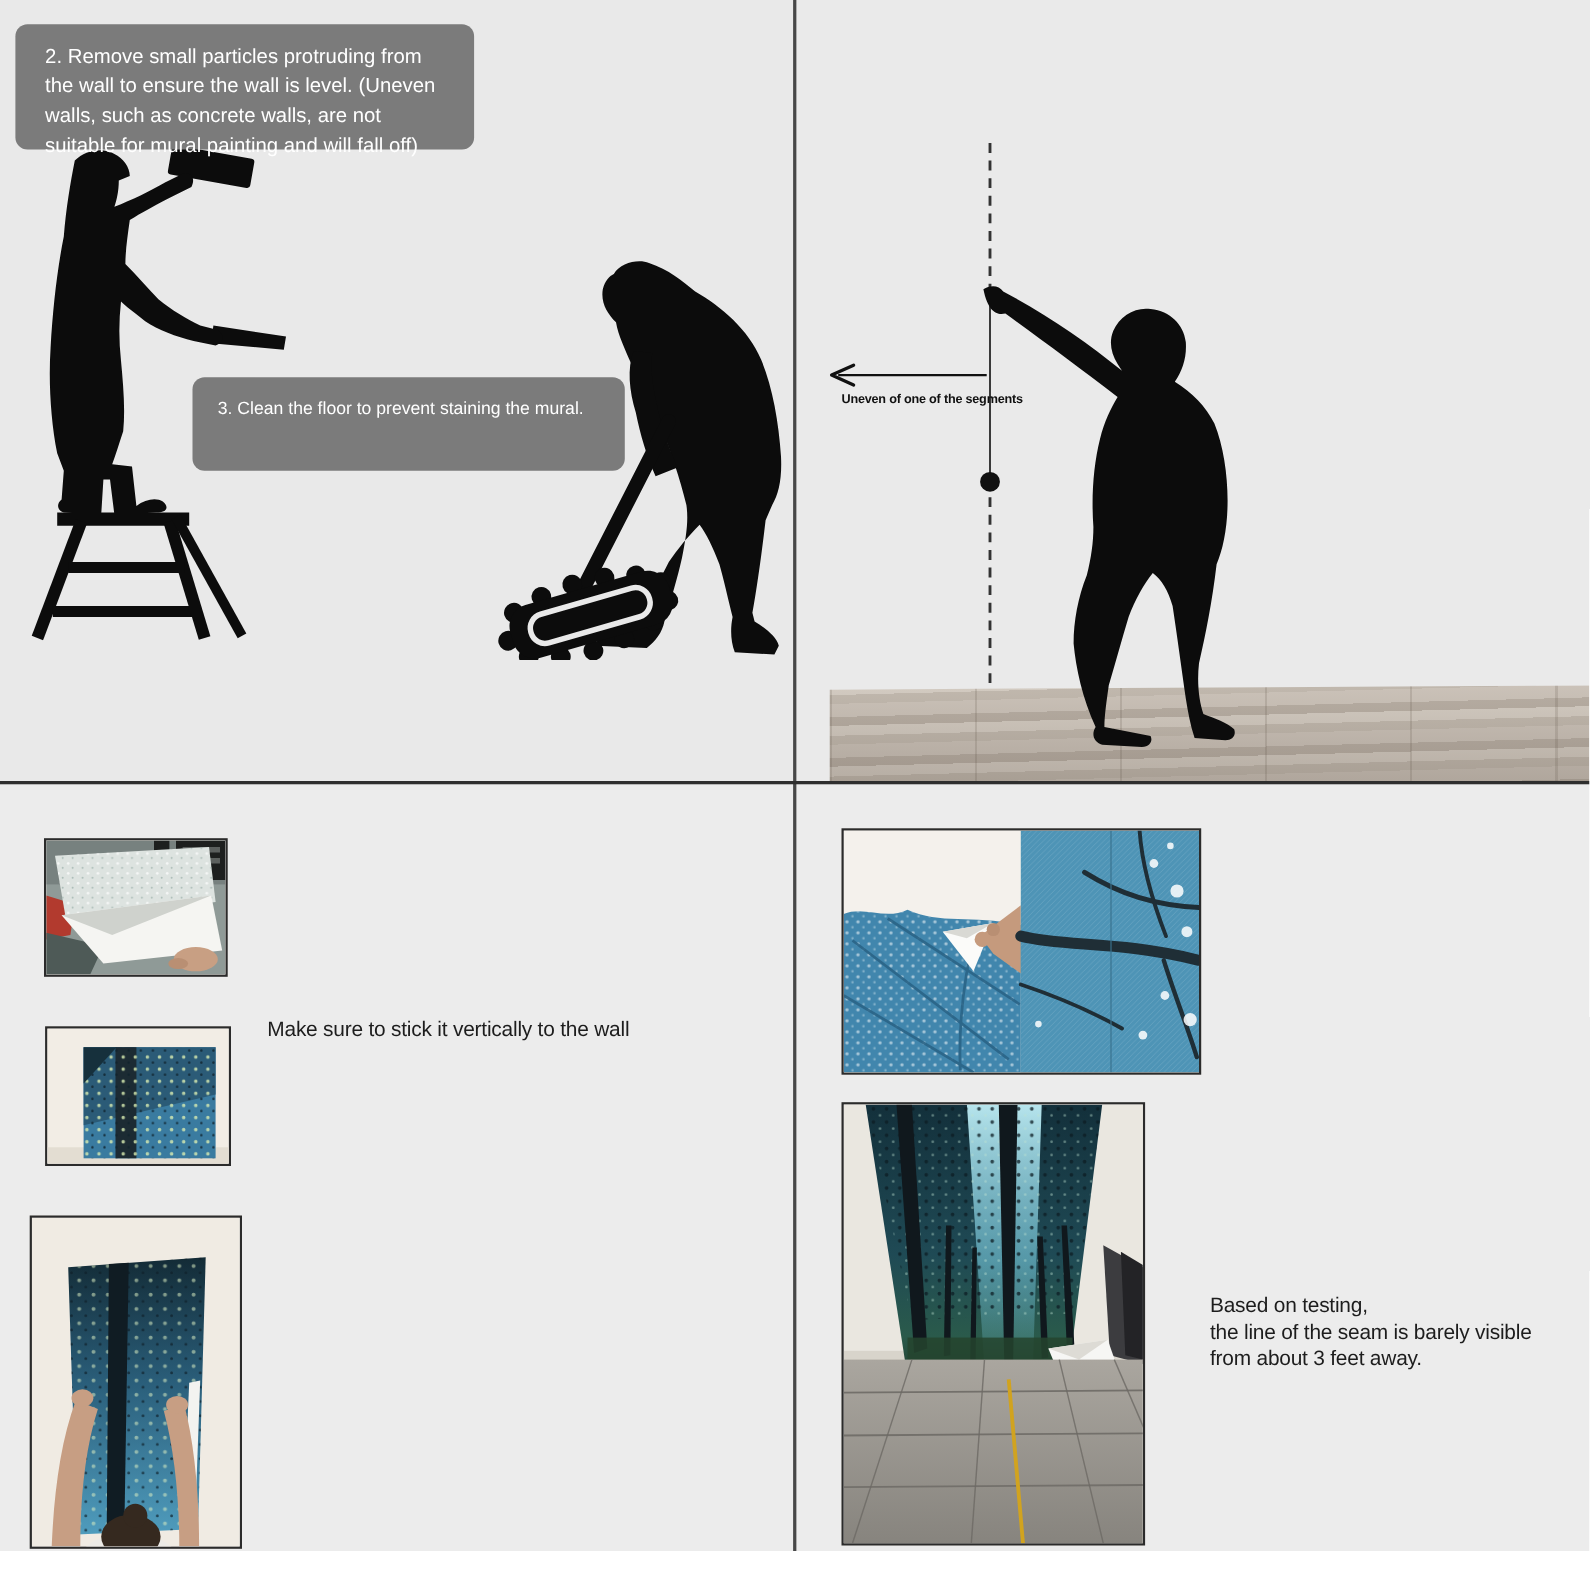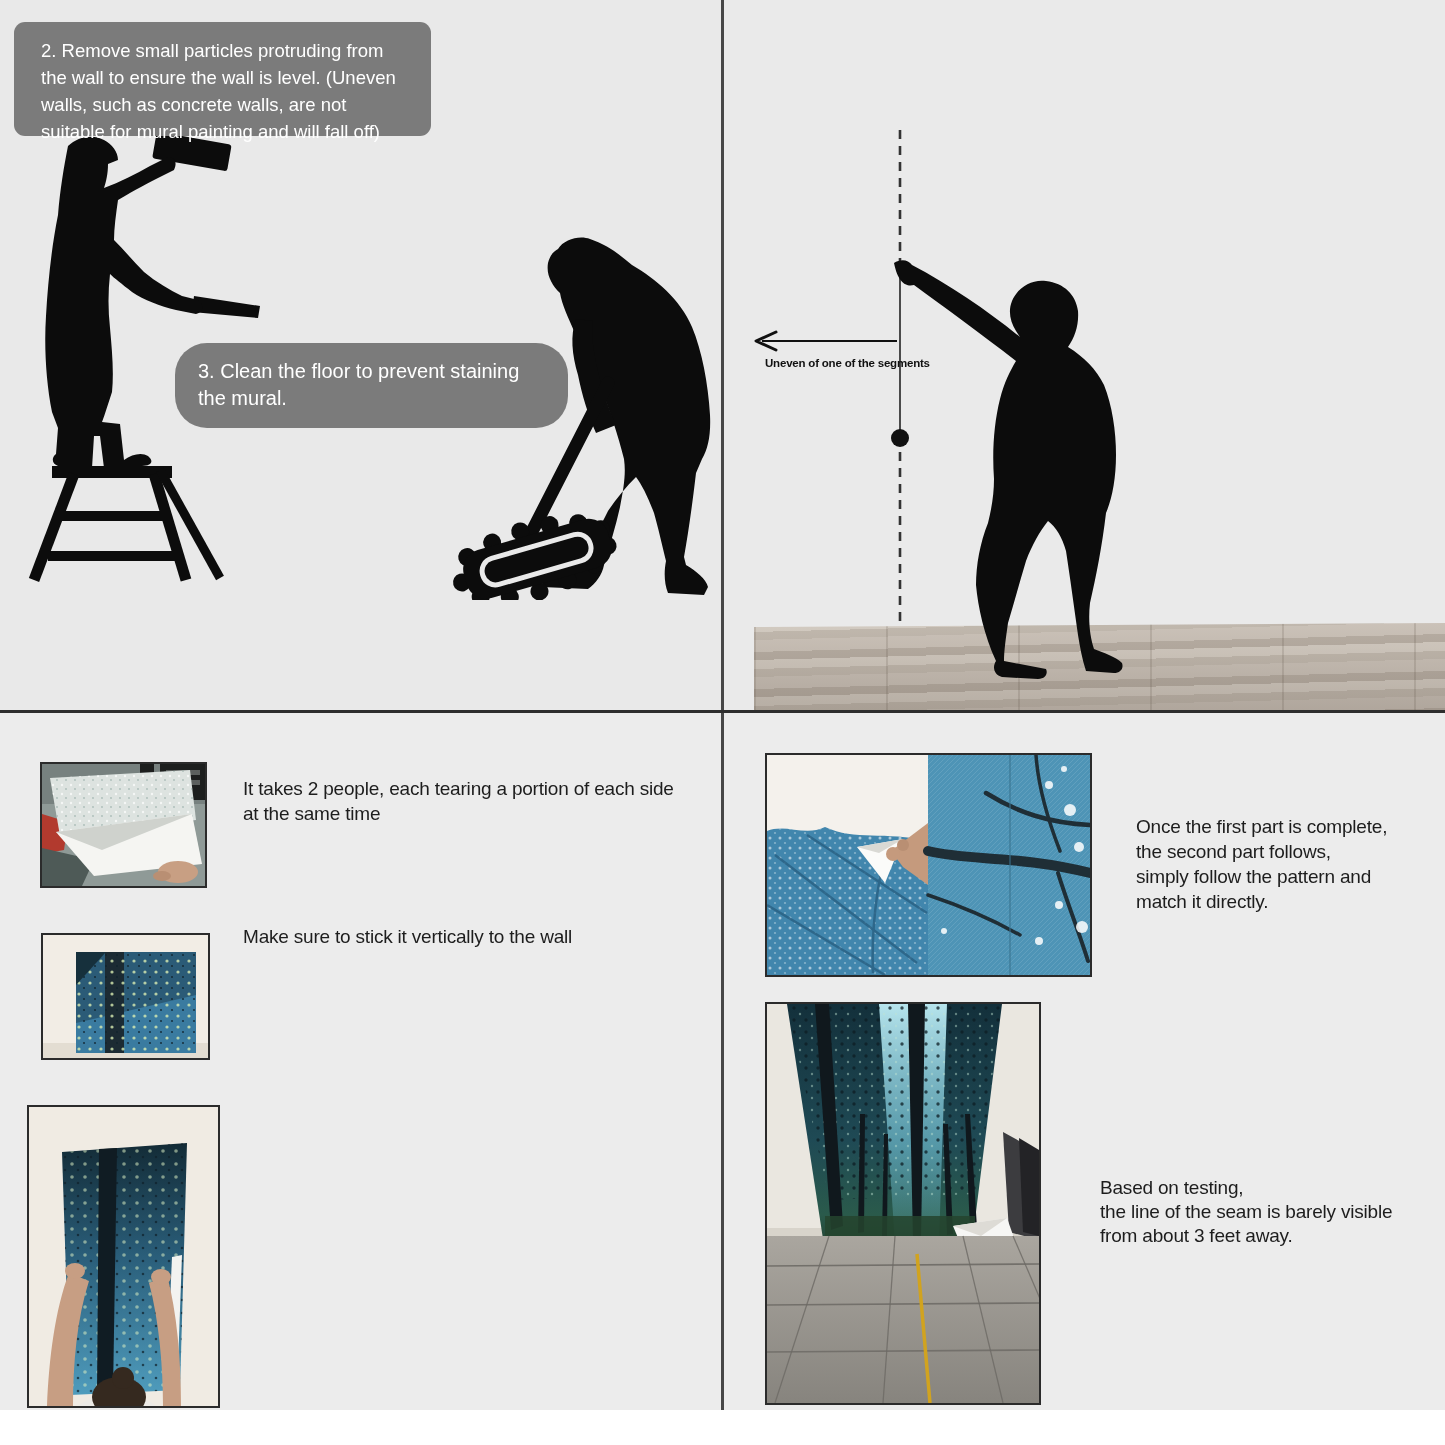--- a/index.html
+++ b/index.html
@@ -13,21 +13,21 @@
   .quad-bl{left:0;top:713px;width:721px;height:732px;background:#ececec;}
   .quad-br{left:724px;top:713px;width:721px;height:732px;background:#ececec;}
   .divider-v{position:absolute;left:721px;top:0;width:3px;height:1445px;background:#474747;z-index:40;}
   .divider-h{position:absolute;left:0;top:710px;width:1445px;height:3px;background:#2e2e2e;z-index:40;}
 
   .instruction-box{
     position:absolute;background:#7b7b7b;color:#ffffff;border-radius:11px;
     box-sizing:border-box;z-index:10;
   }
   .box-step2{left:14px;top:22px;width:417px;height:114px;padding:15px 18px 0 27px;font-size:18.5px;line-height:27px;}
-  .box-step3{left:175px;top:343px;width:393px;height:85px;padding:15px 18px 0 23px;font-size:20px;line-height:27px;border-radius:32px;}
+  .box-step3{left:175px;top:343px;width:393px;height:85px;padding:15px 18px 0 23px;font-size:16px;line-height:27px;}
   .box-step4{left:955px;top:159px;width:466px;height:110px;padding:12px 14px 0 15px;font-size:17.5px;line-height:26.5px;}
 
   .caption{
     position:absolute;white-space:pre-line;color:#1d1d1d;
     font-size:19px;line-height:25px;letter-spacing:-0.2px;z-index:10;
   }
   .cap-a{left:243px;top:776px;}
   .cap-b{left:243px;top:924px;}
   .cap-c{left:243px;top:1144px;line-height:24px;}
   .cap-d{left:1136px;top:814px;line-height:25px;}
@@ -177,22 +177,20 @@
       <polygon points="0,50 26,58 22,86 0,90" fill="#b23a2e"></polygon>
       <polygon points="0,84 52,96 40,122 0,122" fill="#4e5a57"></polygon>
       <polygon points="8,14 148,6 154,56 18,72" fill="#dde3e0"></polygon>
       <polygon points="8,14 148,6 154,56 18,72" fill="url(#spkA)"></polygon>
       <polygon points="14,68 150,50 160,100 52,112" fill="#f5f5f2"></polygon>
       <polygon points="14,68 150,50 60,86" fill="#cfd2cd"></polygon>
       <ellipse cx="136" cy="108" rx="20" ry="11" fill="#c89f83"></ellipse>
       <ellipse cx="120" cy="112" rx="9" ry="5" fill="#b98f73"></ellipse>
     </svg>
   </div>
-  <div class="caption cap-a">It takes 2 people, each tearing a portion of each side
-at the same time</div>
 
   <div class="photo photo-b">
     <svg width="165" height="123" viewBox="0 0 165 123" aria-hidden="true">
       <defs>
         <pattern id="folB" width="11" height="11" patternUnits="userSpaceOnUse">
           <circle cx="3" cy="4" r="1.6" fill="#d8ecb2" opacity="0.8"></circle>
           <circle cx="8" cy="9" r="1.1" fill="#0f222c" opacity="0.8"></circle>
         </pattern>
       </defs>
       <rect width="165" height="123" fill="#f2ede5"></rect>
@@ -278,24 +276,20 @@
             <circle cx="151" cy="92" r="5"></circle>
           <circle cx="131" cy="150" r="4"></circle>
             <circle cx="154" cy="172" r="6"></circle>
             <circle cx="111" cy="186" r="4"></circle>
           <circle cx="16" cy="176" r="3"></circle>
             <circle cx="136" cy="14" r="3"></circle>
         </g>
       </g>
     </svg>
   </div>
-  <div class="caption cap-d">Once the first part is complete,
-the second part follows,
-simply follow the pattern and
-match it directly.</div>
 
   <div class="photo photo-e">
     <svg width="272" height="399" viewBox="0 0 272 399" aria-hidden="true">
       <defs>
         <linearGradient id="murE" x1="0" y1="0" x2="0" y2="1">
           <stop offset="0" stop-color="#13303b"></stop>
           <stop offset="0.55" stop-color="#1f4a55"></stop>
           <stop offset="0.85" stop-color="#2a5a4b"></stop>
           <stop offset="1" stop-color="#223f2e"></stop>
         </linearGradient>

